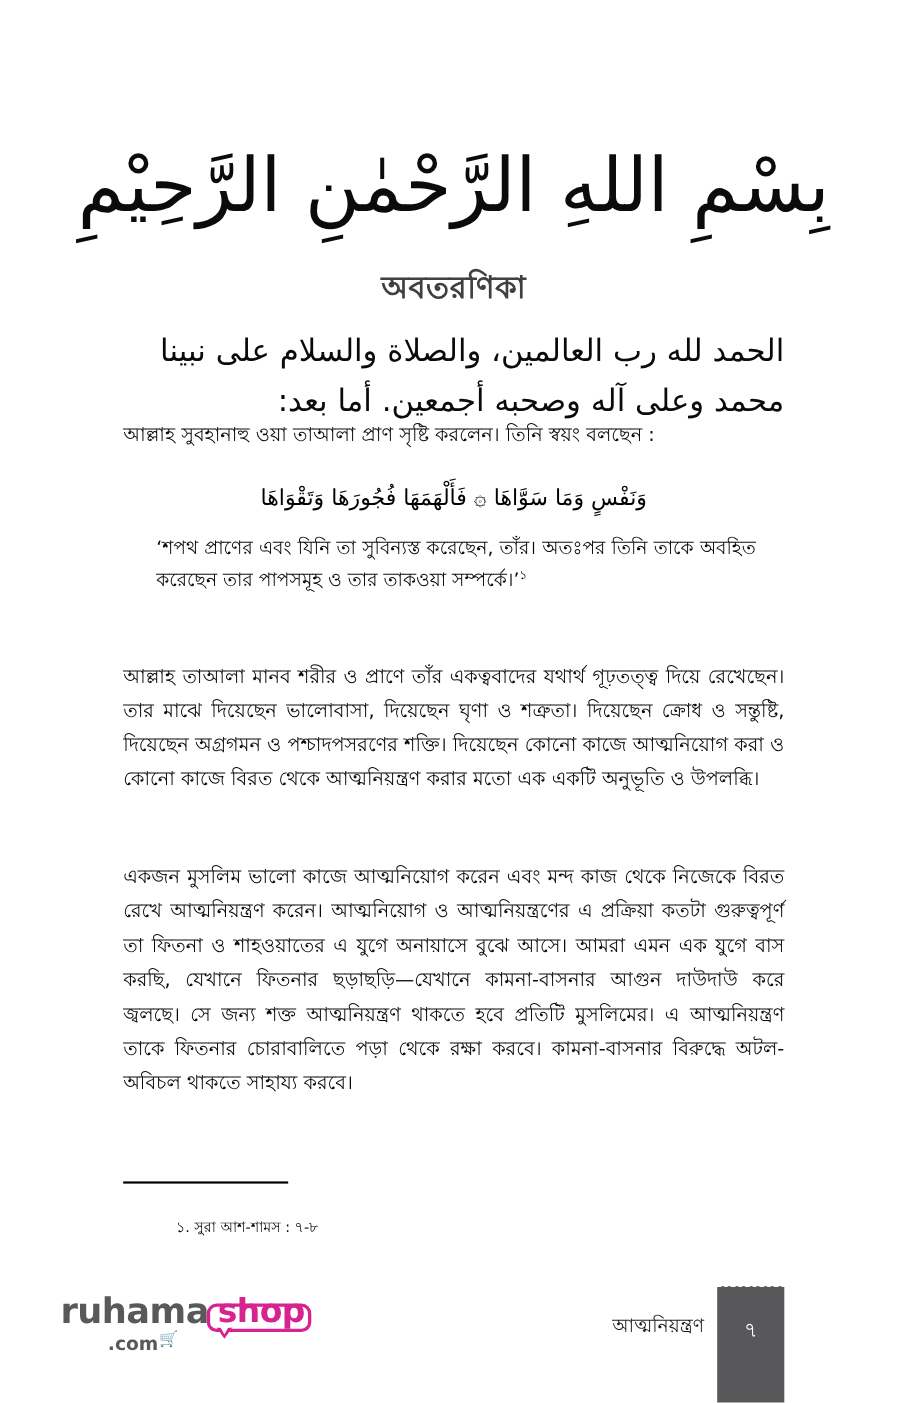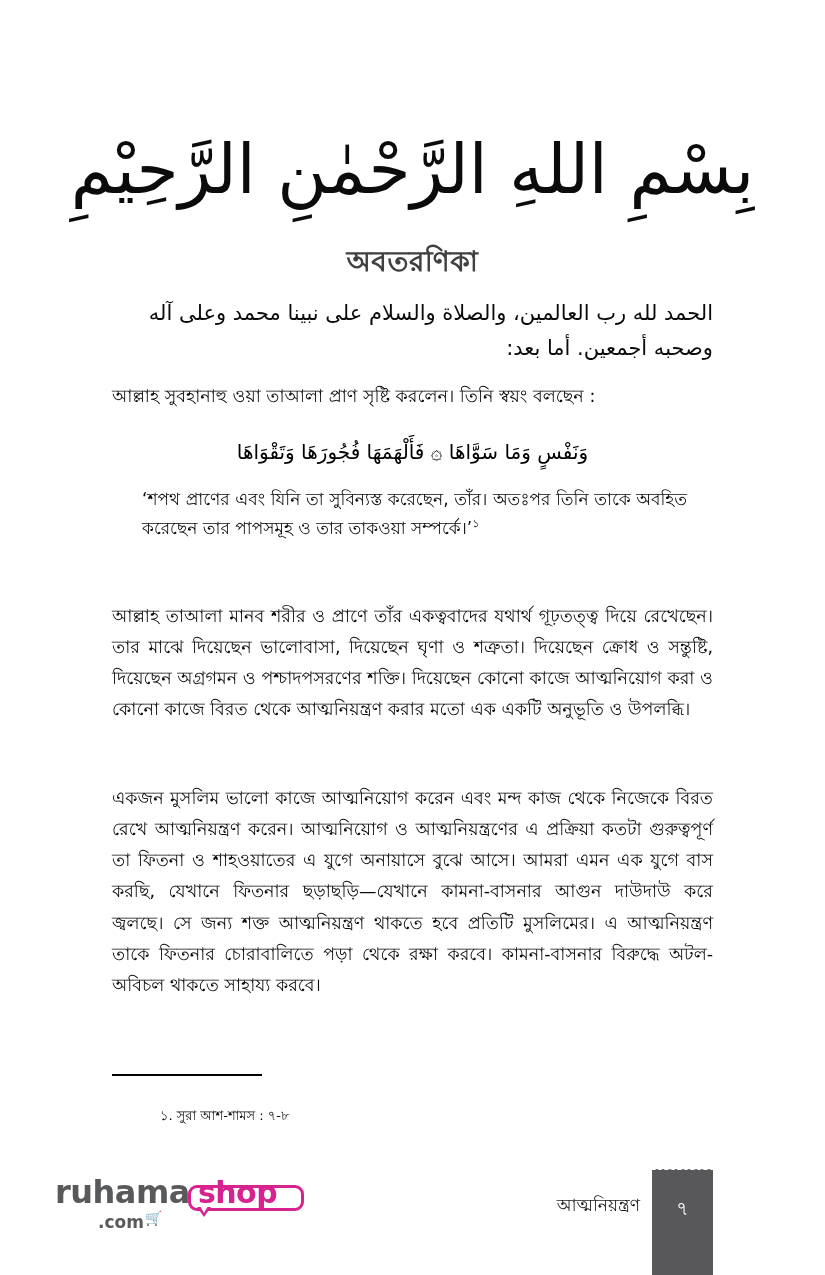--- a/index.html
+++ b/index.html
@@ -64,21 +64,21 @@
 
   .arabic {
     direction: rtl;
     text-align: right;
     font-family: "DejaVu Sans", sans-serif;
     color: #0a0a0a;
   }
 
   .arabic-intro {
     top: 296px;
-    font-size: 21px;
+    font-size: 28px;
     line-height: 1.65;
   }
 
   .bn {
     font-family: "DejaVu Sans", "Liberation Sans", sans-serif;
     color: #0a0a0a;
   }
 
   .lead-line {
     top: 383px;
@@ -154,21 +154,21 @@
     color: #58595b;
     letter-spacing: -0.5px;
   }
   .logo-bubble-wrap {
     position: relative;
     margin-left: -2px;
   }
   .logo-bubble {
     border: 3px solid #d6238f;
     border-radius: 9px;
-    padding: 1px 24px 2px 7px;
+    padding: 1px 3px 2px 7px;
     background: #ffffff;
   }
   .logo-shop {
     font-family: "DejaVu Sans", "Liberation Sans", sans-serif;
     font-size: 30px;
     font-weight: 700;
     color: #d6238f;
     letter-spacing: -0.5px;
   }
   .logo-tail {

